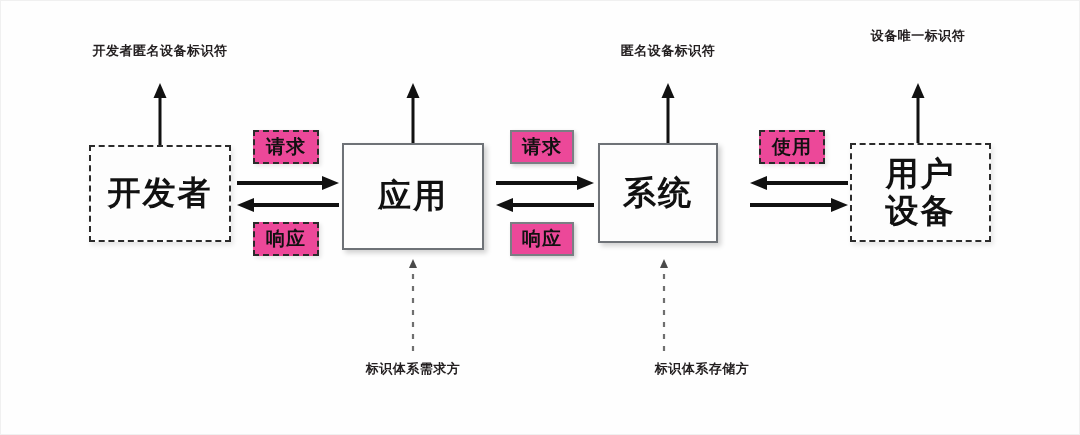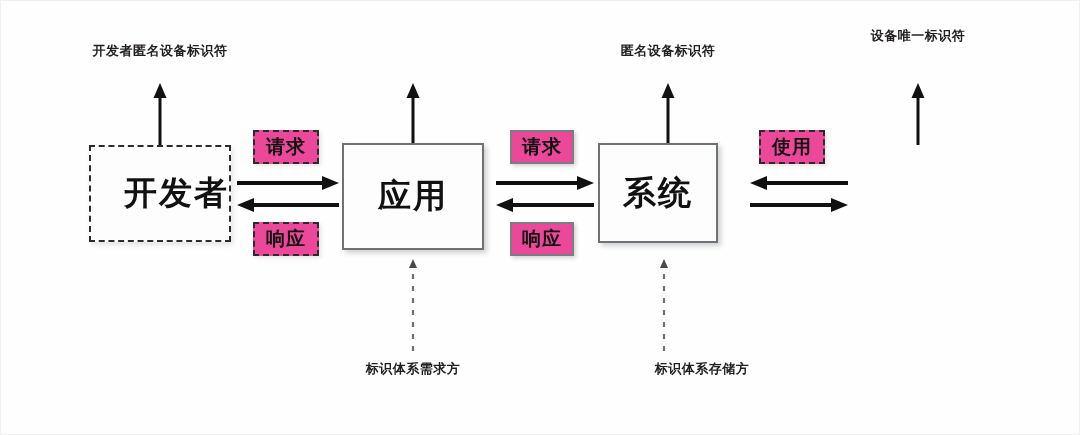--- a/index.html
+++ b/index.html
@@ -43,21 +43,20 @@
     font-size: 33px;
     font-weight: 700;
     color: #111111;
     letter-spacing: 2px;
     line-height: 1.12;
     text-align: center;
   }
   .entity.dashed {
     border: 2px dashed #2b2b2b;
     box-shadow: 2px 3px 5px rgba(0,0,0,0.10);
-    justify-content: flex-end;
   }
   .entity.solid {
     border: 2px solid #6e7277;
     box-shadow: 3px 3px 5px rgba(0,0,0,0.18);
   }
   .entity .lines {
     display: block;
   }
 
   
@@ -131,20 +130,24 @@
   </div>
 
   <div class="entity solid" style="left:341px; top:142px; width:142px; height:107px;align-items:center;">
     <span class="lines">应用</span>
   </div>
 
   <div class="entity solid" style="left:597px; top:142px; width:120px; height:100px;">
     <span class="lines">系统</span>
   </div>
 
+  <div class="entity dashed" style="left:849px; top:142px; width:141px; height:99px; flex-direction:column;">
+    <span class="lines">用户</span>
+    <span class="lines">设备</span>
+  </div>
 
   <div class="chip dashed" style="left:252px; top:129px; width:66px; height:34px;">
     <span>请求</span>
   </div>
 
   <div class="arrow-h" style="left:236px; top:174px;">
     <svg width="102" height="16" viewBox="0 0 102 16">
       <line x1="0" y1="8" x2="88" y2="8" stroke="#111111" stroke-width="4"></line>
       <polygon points="102,8 85,1 85,15" fill="#111111"></polygon>
     </svg>

